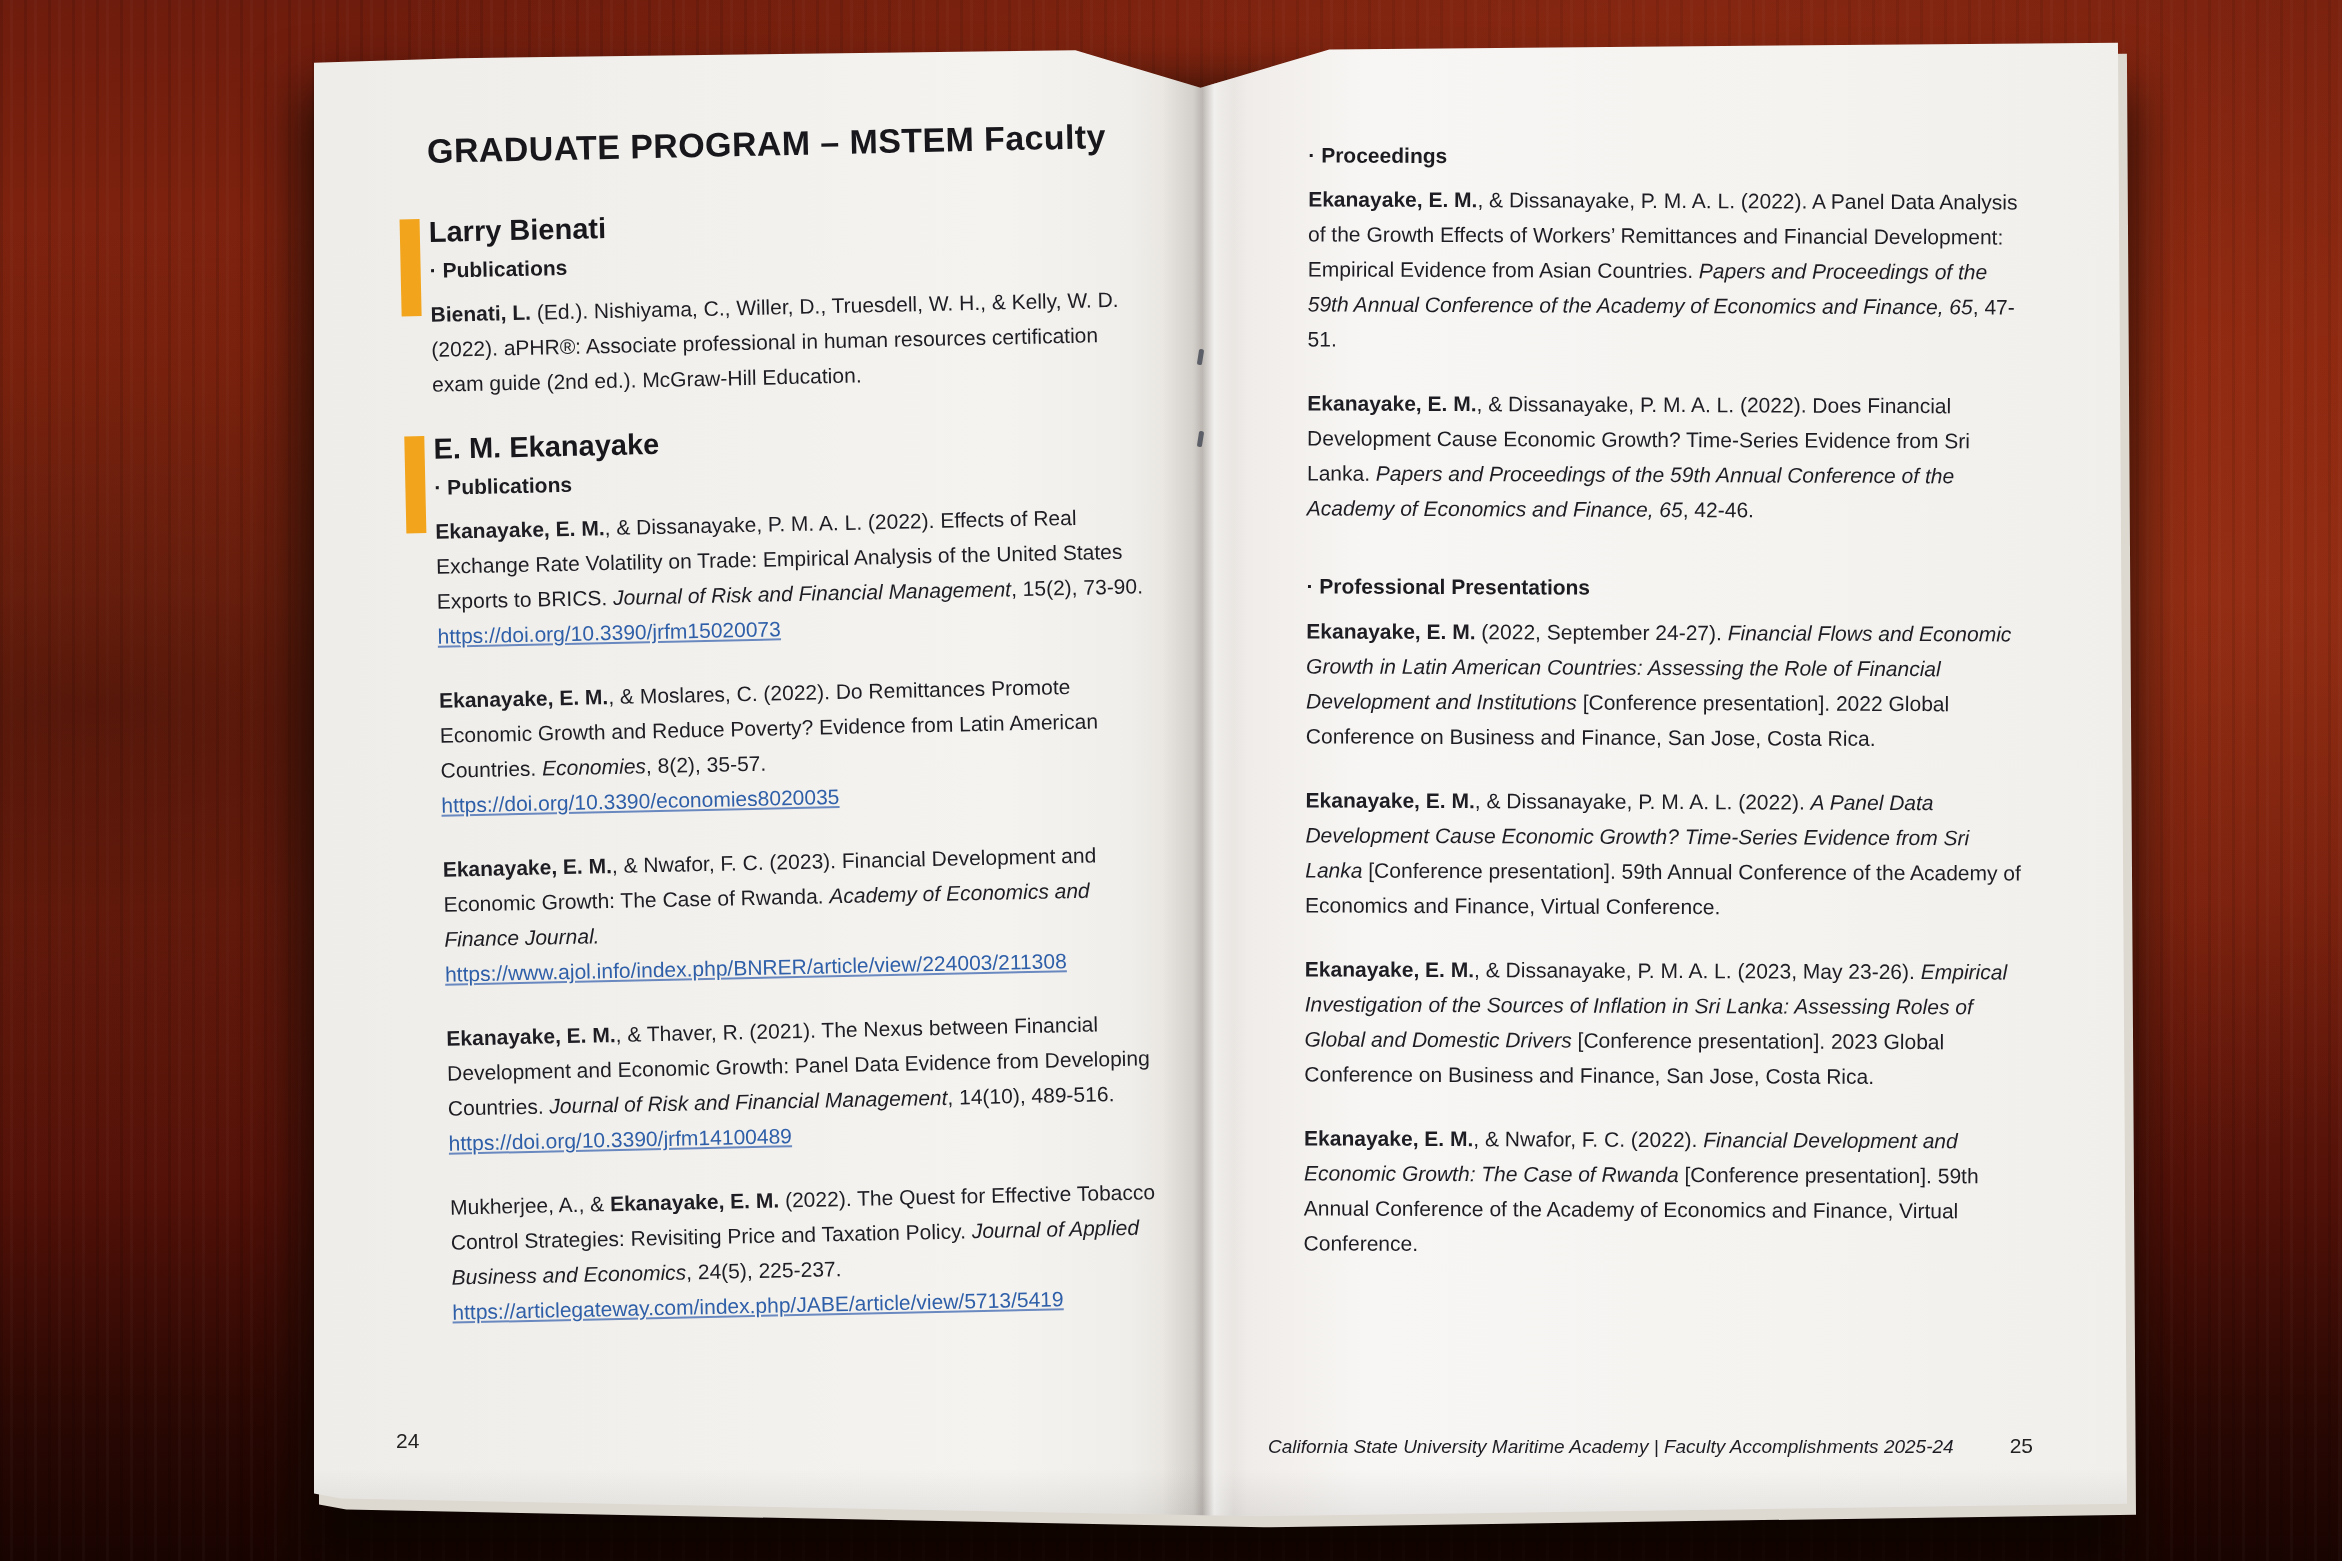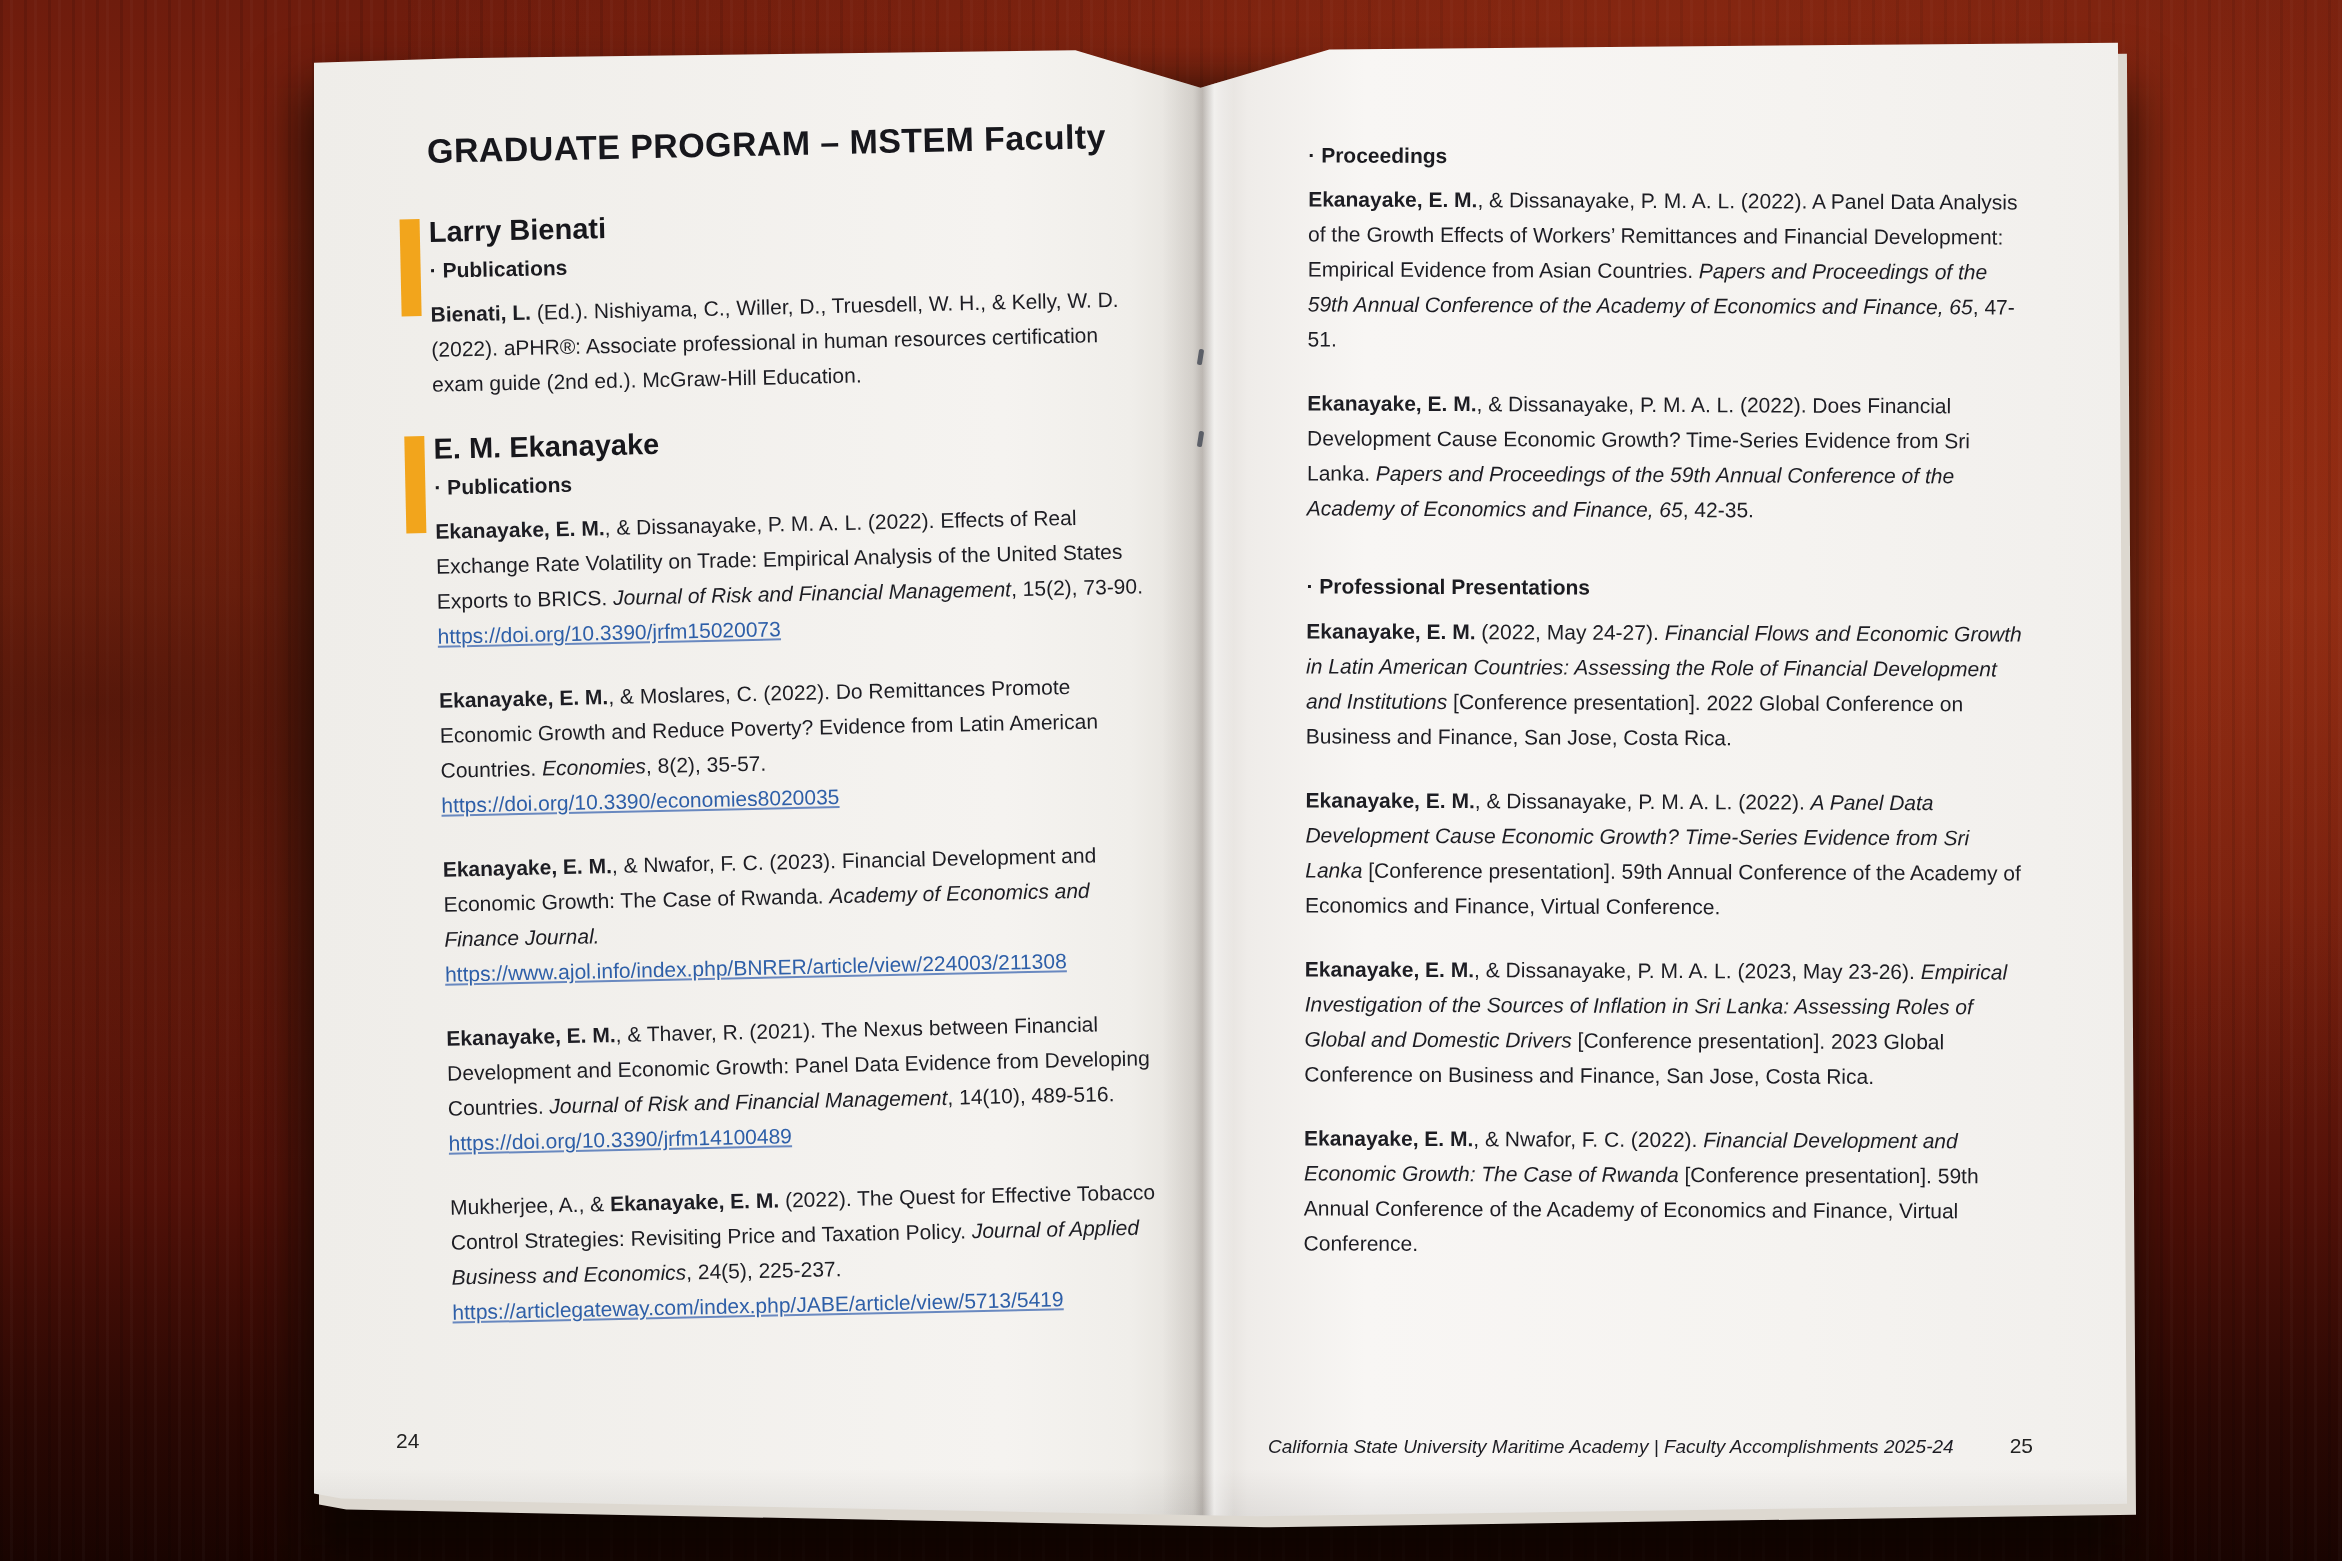--- a/index.html
+++ b/index.html
@@ -109,25 +109,25 @@
           </div>
       </div>
       <div class="pagenum pagenum-left">24</div>
     </div>
 
     <div class="page page-right">
       <div class="tilt-right" id="right-root">
           <div class="section">
             <div class="sec-heading">· Proceedings</div>
             <p class="ref"><span class="b">Ekanayake, E. M.</span><span>, &amp; Dissanayake, P. M. A. L. (2022). A Panel Data Analysis of the Growth Effects of Workers’ Remittances and Financial Development: Empirical Evidence from Asian Countries. </span><span class="i">Papers and Proceedings of the 59th Annual Conference of the Academy of Economics and Finance, 65</span><span>, 47-51.</span></p>
-            <p class="ref"><span class="b">Ekanayake, E. M.</span><span>, &amp; Dissanayake, P. M. A. L. (2022). Does Financial Development Cause Economic Growth? Time-Series Evidence from Sri Lanka. </span><span class="i">Papers and Proceedings of the 59th Annual Conference of the Academy of Economics and Finance, 65</span><span>, 42-35.</span></p>
+            <p class="ref"><span class="b">Ekanayake, E. M.</span><span>, &amp; Dissanayake, P. M. A. L. (2022). Does Financial Development Cause Economic Growth? Time-Series Evidence from Sri Lanka. </span><span class="i">Papers and Proceedings of the 59th Annual Conference of the Academy of Economics and Finance, 65</span><span>, 42-46.</span></p>
           </div>
           <div class="section">
             <div class="sec-heading">· Professional Presentations</div>
-            <p class="ref"><span class="b">Ekanayake, E. M.</span><span> (2022, May 24-27). </span><span class="i">Financial Flows and Economic Growth in Latin American Countries: Assessing the Role of Financial Development and Institutions</span><span> [Conference presentation]. 2022 Global Conference on Business and Finance, San Jose, Costa Rica.</span></p>
+            <p class="ref"><span class="b">Ekanayake, E. M.</span><span> (2022, September 24-27). </span><span class="i">Financial Flows and Economic Growth in Latin American Countries: Assessing the Role of Financial Development and Institutions</span><span> [Conference presentation]. 2022 Global Conference on Business and Finance, San Jose, Costa Rica.</span></p>
             <p class="ref"><span class="b">Ekanayake, E. M.</span><span>, &amp; Dissanayake, P. M. A. L. (2022). </span><span class="i">A Panel Data Development Cause Economic Growth? Time-Series Evidence from Sri Lanka</span><span> [Conference presentation]. 59th Annual Conference of the Academy of Economics and Finance, Virtual Conference.</span></p>
             <p class="ref"><span class="b">Ekanayake, E. M.</span><span>, &amp; Dissanayake, P. M. A. L. (2023, May 23-26). </span><span class="i">Empirical Investigation of the Sources of Inflation in Sri Lanka: Assessing Roles of Global and Domestic Drivers</span><span> [Conference presentation]. 2023 Global Conference on Business and Finance, San Jose, Costa Rica.</span></p>
             <p class="ref"><span class="b">Ekanayake, E. M.</span><span>, &amp; Nwafor, F. C. (2022). </span><span class="i">Financial Development and Economic Growth: The Case of Rwanda</span><span> [Conference presentation]. 59th Annual Conference of the Academy of Economics and Finance, Virtual Conference.</span></p>
           </div>
         </div>
       <div class="footer">
         <span class="footer-text">California State University Maritime Academy | Faculty Accomplishments 2025-24</span>
         <span class="pagenum">25</span>
       </div>
     </div>

